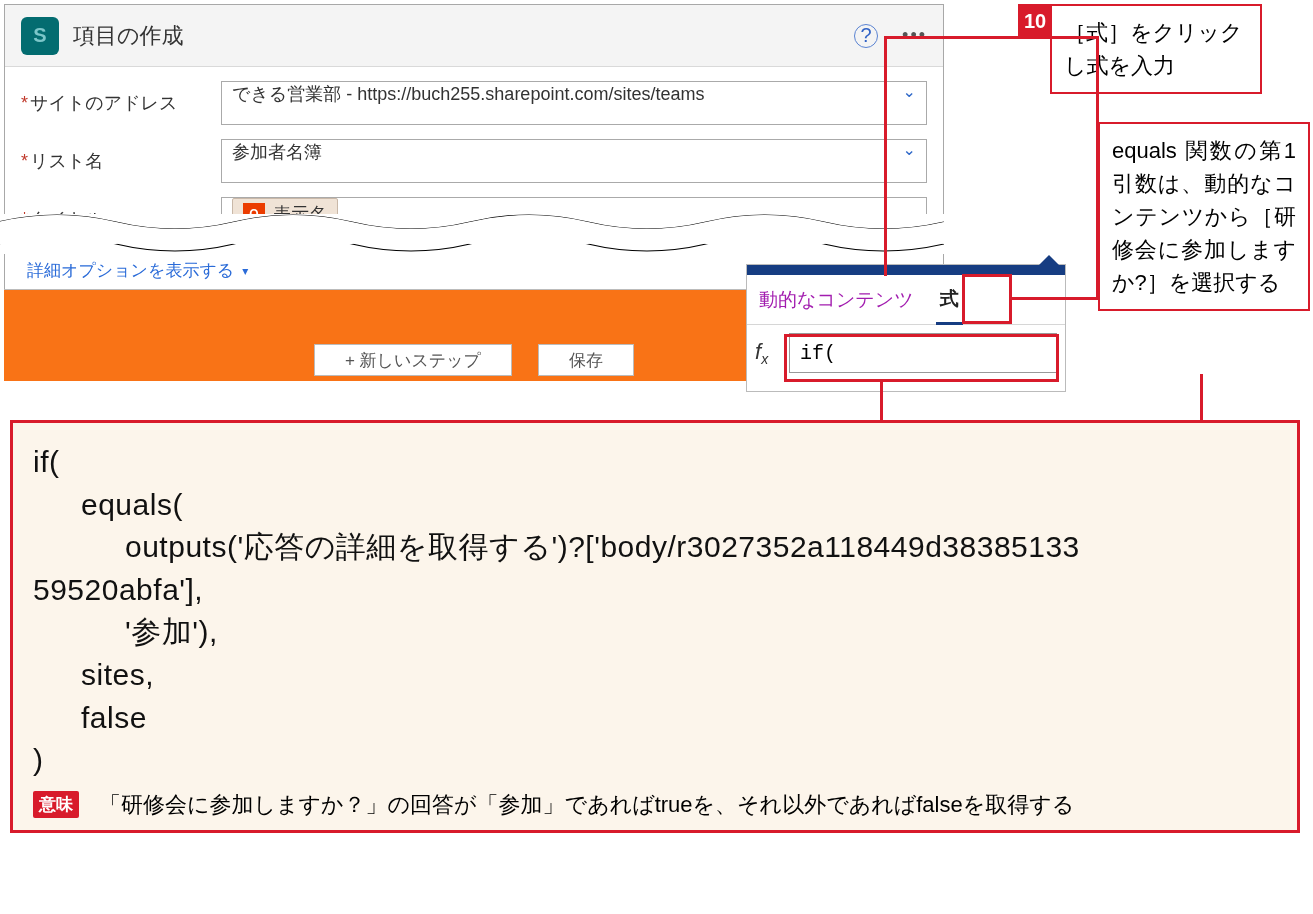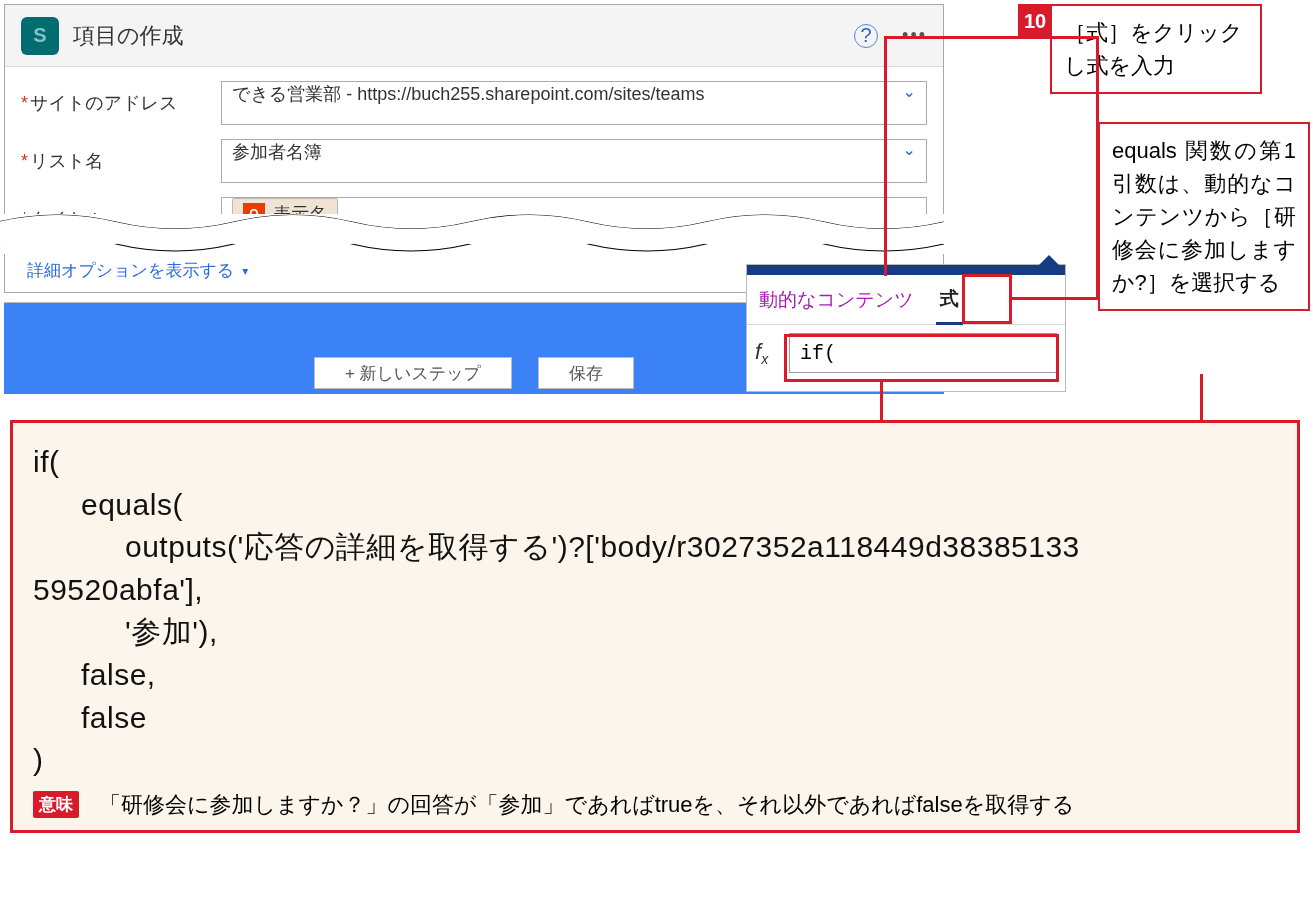--- a/index.html
+++ b/index.html
@@ -142,25 +142,25 @@
     top: 214px;
     height: 40px;
     background: #fff;
     z-index: 5;
   }
   .wavy-mask svg { width: 100%; height: 100%; }
 
   
   .footer-strip {
     position: absolute;
-    top: 302px;
+    top: 289px;
     left: 4px;
     width: 940px;
     height: 92px;
-    background: #3b82f6;
+    background: #f97316;
     border-top: 1px solid #bbb;
   }
   .footer-btns {
     display: flex;
     gap: 26px;
     justify-content: center;
     padding-top: 54px;
   }
   .footer-btn {
     border: 1px solid #bbb;
@@ -428,21 +428,21 @@
 <div class="connector" style="left:884px; top:36px; width:212px; height:2.5px;"></div>
 <div class="connector" style="left:884px; top:36px; width:2.5px; height:240px;"></div>
 
 <div class="code-block">
   <div class="code">
     <span>if(</span><br>
     <span class="ind1">equals(</span>
     <span class="ind2">outputs('応答の詳細を取得する')?['body/r3027352a118449d38385133</span>
     <span>59520abfa'],</span><br>
     <span class="ind2">'参加'),</span>
-    <span class="ind1">false,</span>
+    <span class="ind1">sites,</span>
     <span class="ind1">false</span>
     <span>)</span>
   </div>
   <div class="meaning-row">
     <span class="meaning-badge">意味</span>
     <span>「研修会に参加しますか？」の回答が「参加」であればtrueを、それ以外であればfalseを取得する</span>
   </div>
 </div>
 
 </body></html>

